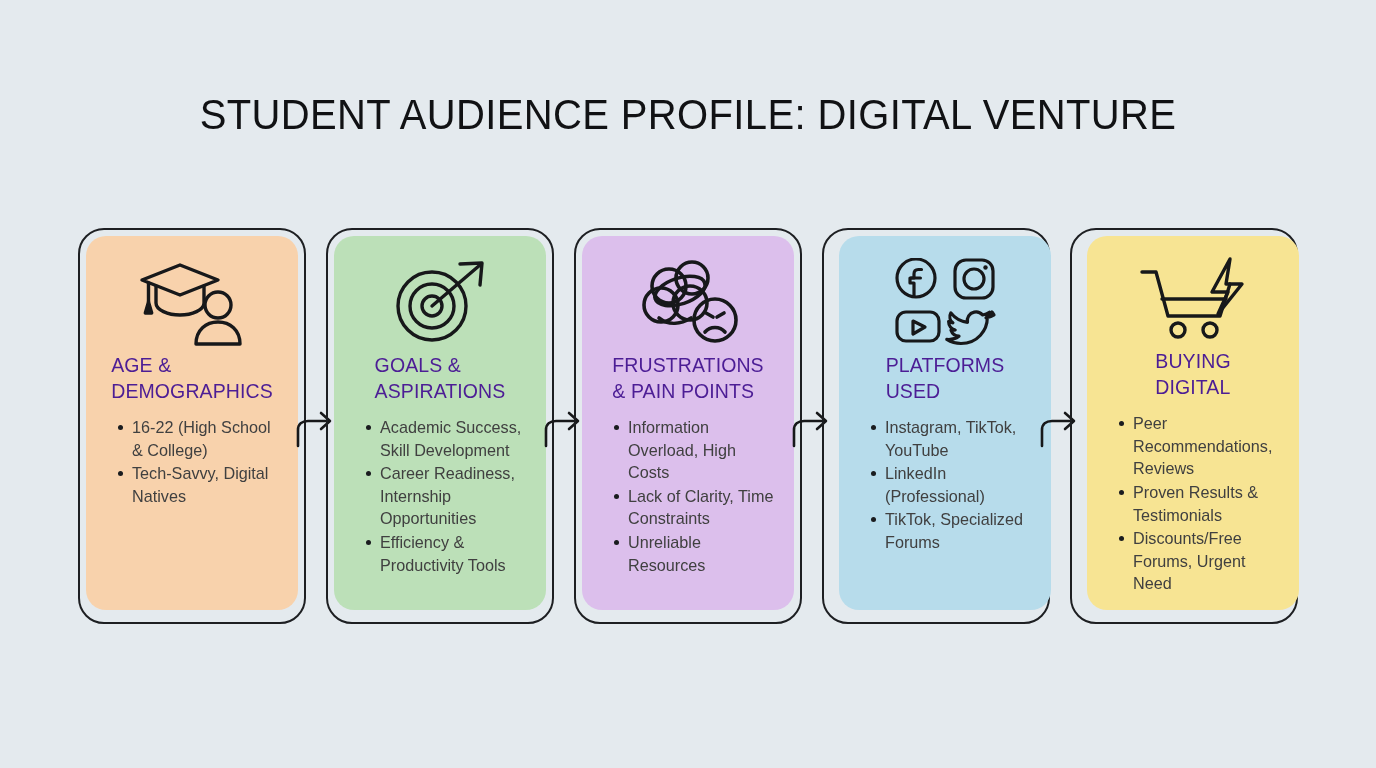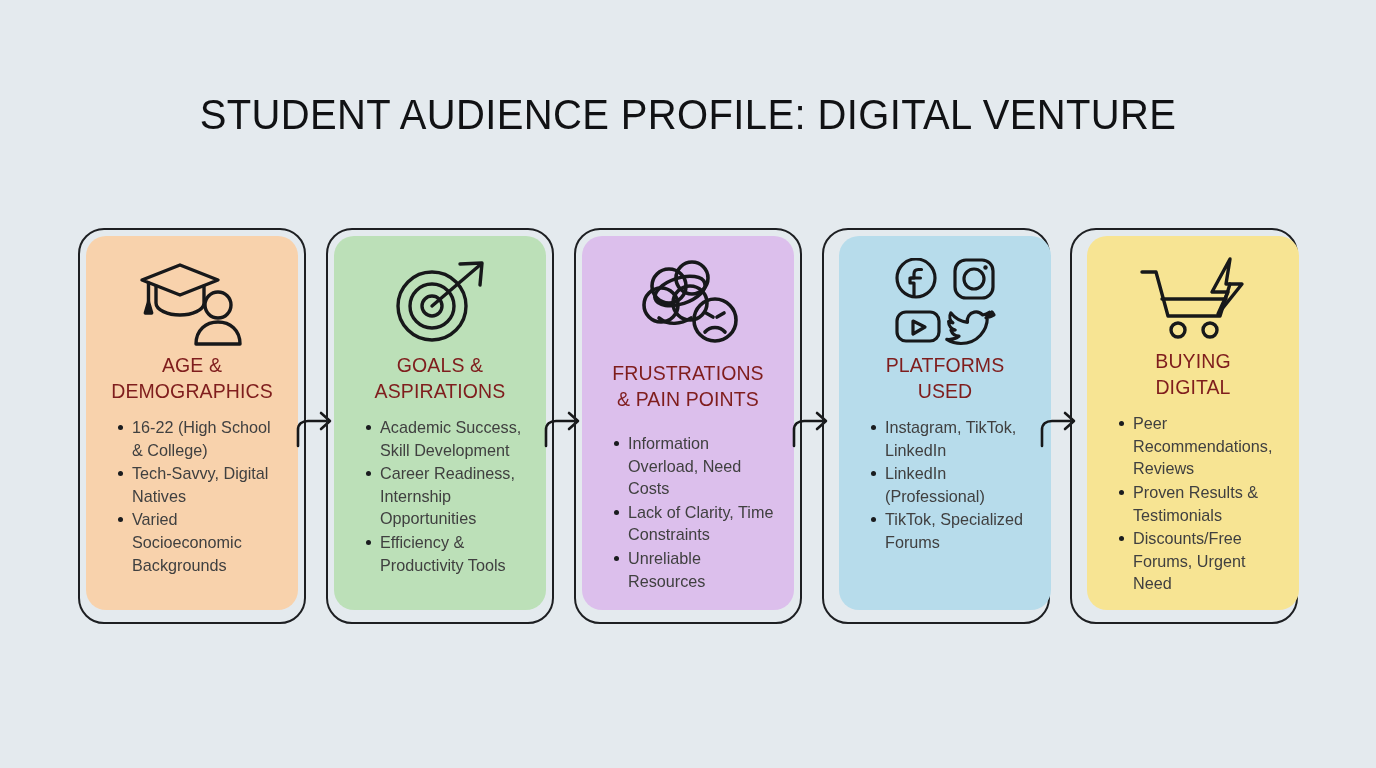--- a/index.html
+++ b/index.html
@@ -85,23 +85,22 @@
     display: flex;
     align-items: center;
     justify-content: center;
     margin-bottom: 4px;
   }
   .card-icon svg { display: block; }
 
   .card-title {
     font-size: 19.5px;
     line-height: 26px;
-    text-align: center;
     letter-spacing: 0.1px;
-    color: #7f1d1d;
+    color: #4c1d95;
     margin-bottom: 12px;
     padding: 0 2px;
   }
 
   .card-points {
     list-style: none;
     width: 100%;
     padding-left: 18px;
     padding-right: 2px;
   }
@@ -136,21 +135,21 @@
   }
   .connector svg {
     position: absolute;
     left: -14px;
     top: 172px;
   }
 
   
   .fill-peach  { background: #f8d2ac; }
   .fill-green  { background: #bce0b8; }
-  .fill-purple { background: #dcbfec; gap: 8px; }
+  .fill-purple { background: #dcbfec; }
   .fill-blue   { background: #b7dceb; margin-left: 9px; }
   .fill-yellow { background: #f7e493; margin-left: 9px; }
 </style>
 </head>
 <body>
 
 <h1 id="page-title">STUDENT AUDIENCE PROFILE: DIGITAL VENTURE</h1>
 
 <div id="flow-row">
 
@@ -167,21 +166,20 @@
           <path d="M62 86 C62 72 72 64 84 64 C96 64 106 72 106 86 Z"></path>
         </svg>
       </div>
       <div class="card-title">
         <span>AGE &amp;</span><br>
         <span>DEMOGRAPHICS</span>
       </div>
       <ul class="card-points">
         <li>16-22 (High School &amp; College)</li>
         <li>Tech-Savvy, Digital Natives</li>
-        <li>Varied Socioeconomic Backgrounds</li>
       </ul>
     </div>
   </div>
 
   <div class="connector">
     <svg width="48" height="52" viewBox="0 0 48 52" fill="none" stroke="#17181a" stroke-width="2.6" stroke-linecap="round" stroke-linejoin="round">
       <path d="M6 46 L6 30 C6 24 10 21 16 21 L36 21"></path>
       <path d="M29 13 L38 21 L29 29"></path>
     </svg>
   </div>
@@ -232,21 +230,21 @@
           <path d="M71 55 l7 4"></path>
           <path d="M89 55 l-7 4"></path>
           <path d="M70 74 C75 68 85 68 90 74"></path>
         </svg>
       </div>
       <div class="card-title">
         <span>FRUSTRATIONS</span><br>
         <span>&amp; PAIN POINTS</span>
       </div>
       <ul class="card-points">
-        <li>Information Overload, Need Costs</li>
+        <li>Information Overload, High Costs</li>
         <li>Lack of Clarity, Time Constraints</li>
         <li>Unreliable Resources</li>
       </ul>
     </div>
   </div>
 
   <div class="connector">
     <svg width="48" height="52" viewBox="0 0 48 52" fill="none" stroke="#17181a" stroke-width="2.6" stroke-linecap="round" stroke-linejoin="round">
       <path d="M6 46 L6 30 C6 24 10 21 16 21 L36 21"></path>
       <path d="M29 13 L38 21 L29 29"></path>
@@ -287,21 +285,21 @@
                      c4.3 2.7 9.2 4.1 14.2 4.1 c16.8 0 26.3 -13.6 26.3 -25.4
                      v-1.2 c1.8 -1.3 3.4 -3 4.7 -4.9 z" stroke-linejoin="round"></path>
           </g>
         </svg>
       </div>
       <div class="card-title">
         <span>PLATFORMS</span><br>
         <span>USED</span>
       </div>
       <ul class="card-points">
-        <li>Instagram, TikTok, LinkedIn</li>
+        <li>Instagram, TikTok, YouTube</li>
         <li>LinkedIn (Professional)</li>
         <li>TikTok, Specialized Forums</li>
       </ul>
     </div>
   </div>
 
   <div class="connector">
     <svg width="48" height="52" viewBox="0 0 48 52" fill="none" stroke="#17181a" stroke-width="2.6" stroke-linecap="round" stroke-linejoin="round">
       <path d="M6 46 L6 30 C6 24 10 21 16 21 L36 21"></path>
       <path d="M29 13 L38 21 L29 29"></path>

